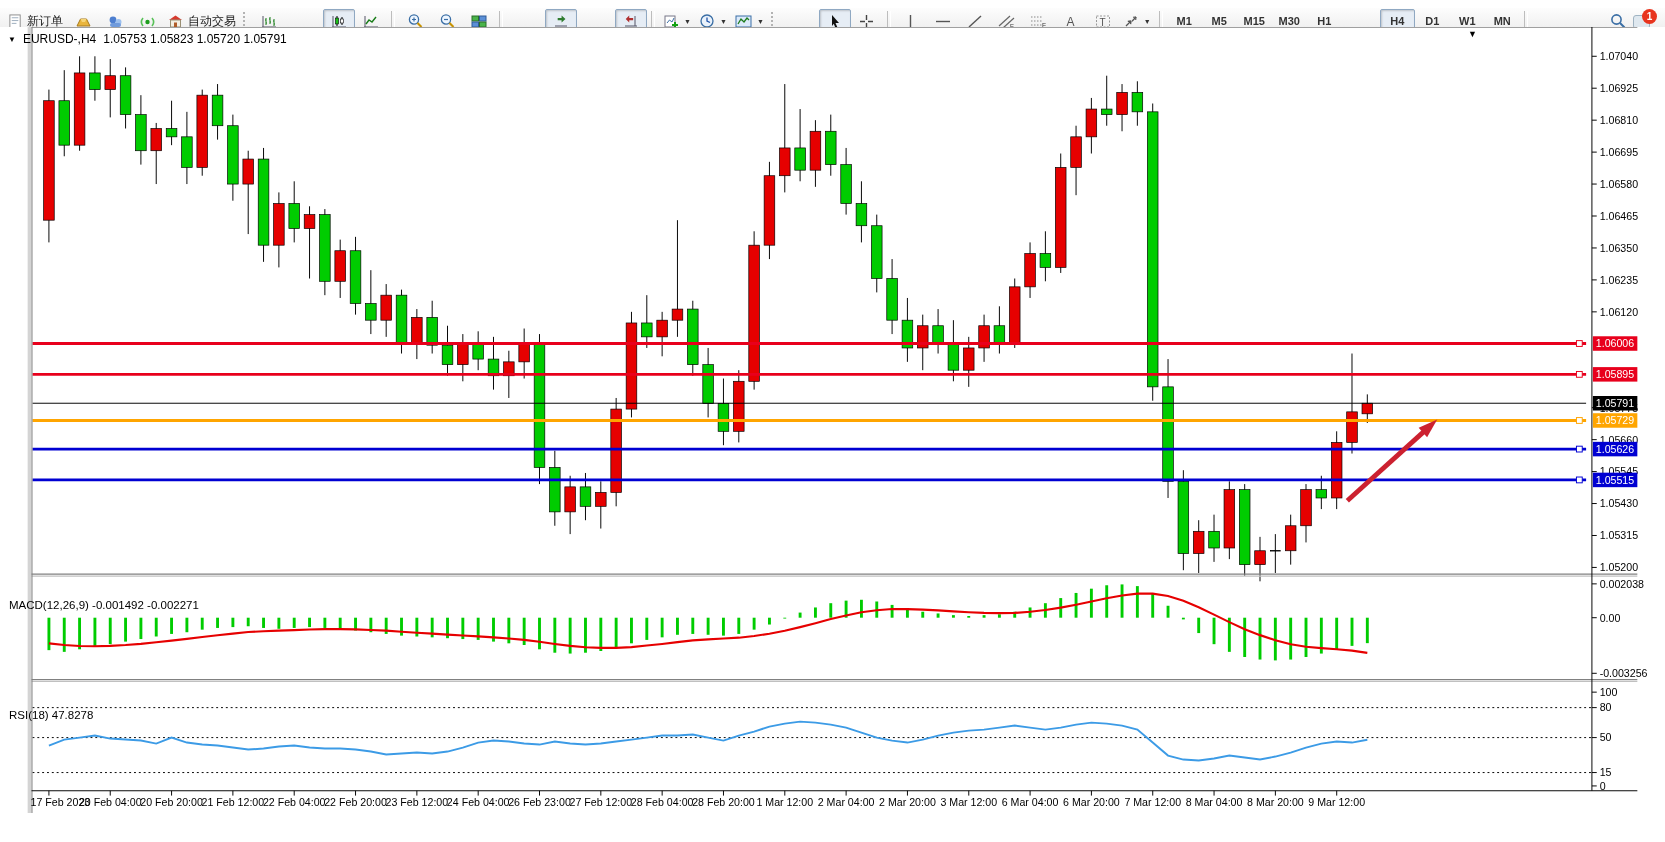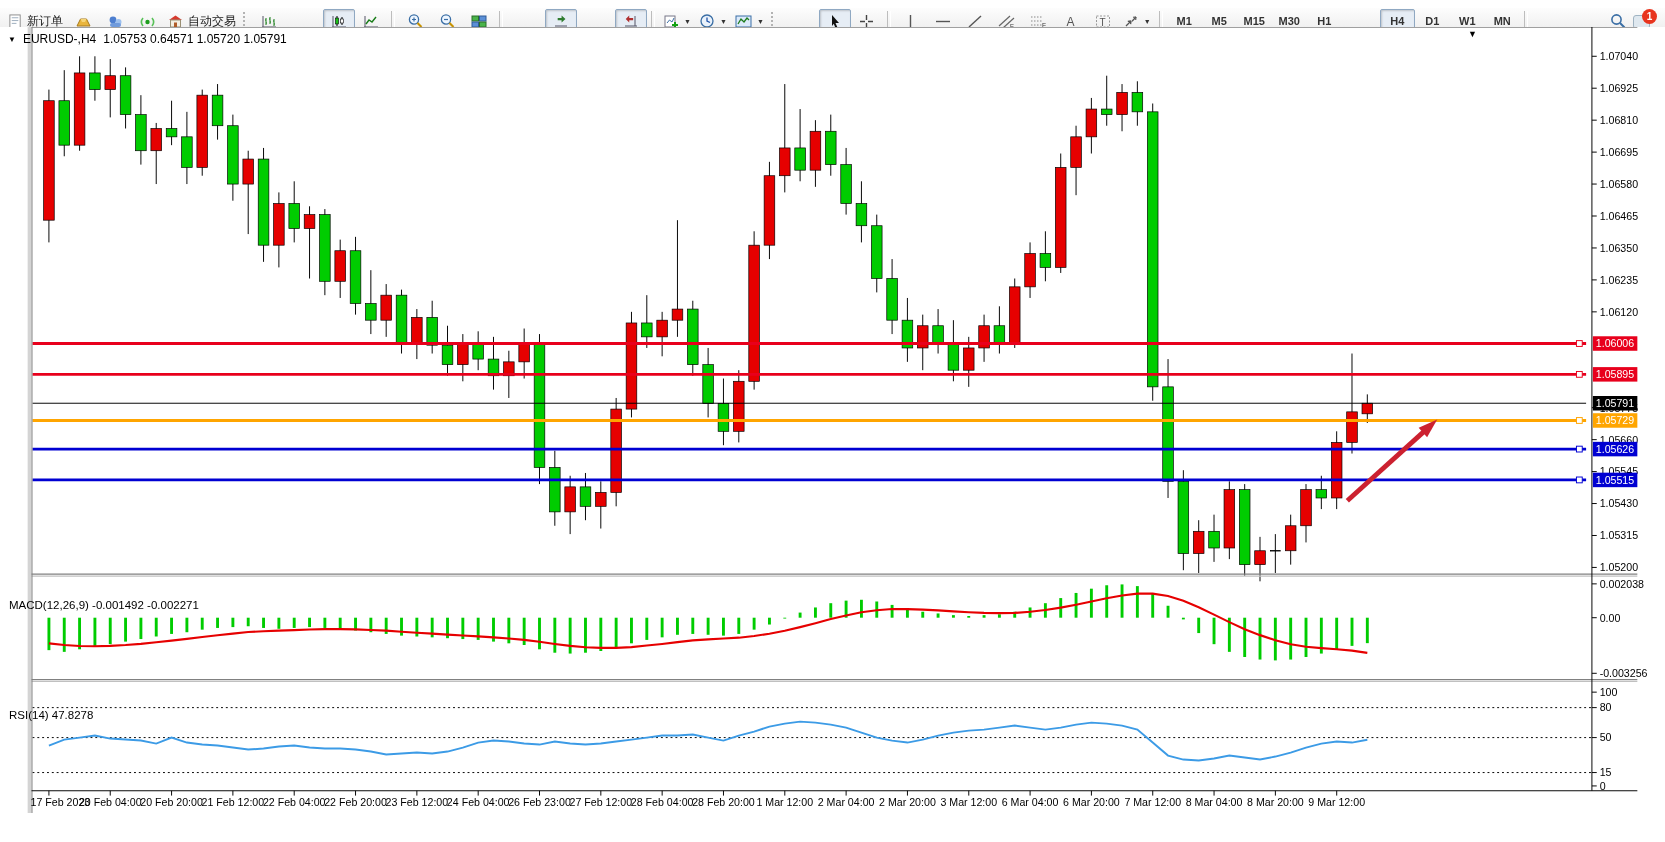--- a/index.html
+++ b/index.html
@@ -647,19 +647,19 @@
           <text x="1227.17" y="834" font-size="11" fill="#000" text-anchor="middle">8 Mar 04:00</text>
           <line x1="1290.6" y1="818" x2="1290.6" y2="823" stroke="#000"></line>
           <text x="1290.6" y="834" font-size="11" fill="#000" text-anchor="middle">8 Mar 20:00</text>
           <line x1="1354.03" y1="818" x2="1354.03" y2="823" stroke="#000"></line>
           <text x="1354.03" y="834" font-size="11" fill="#000" text-anchor="middle">9 Mar 12:00</text>
         </g>
       </svg>
     <div class="overlay" id="chart-title">
       <span id="title-caret">▼</span>
       <span>EURUSD-,H4</span>
-      <span>1.05753 0.64571 1.05720 1.05791</span>
+      <span>1.05753 1.05823 1.05720 1.05791</span>
     </div>
     <div class="overlay" id="oneclick-caret">▼</div>
     <div class="overlay" id="macd-label">MACD(12,26,9) -0.001492 -0.002271</div>
-    <div class="overlay" id="rsi-label">RSI(14) 47.8278</div>
+    <div class="overlay" id="rsi-label">RSI(18) 47.8278</div>
   </div>
 </div>
 
 </body></html>

